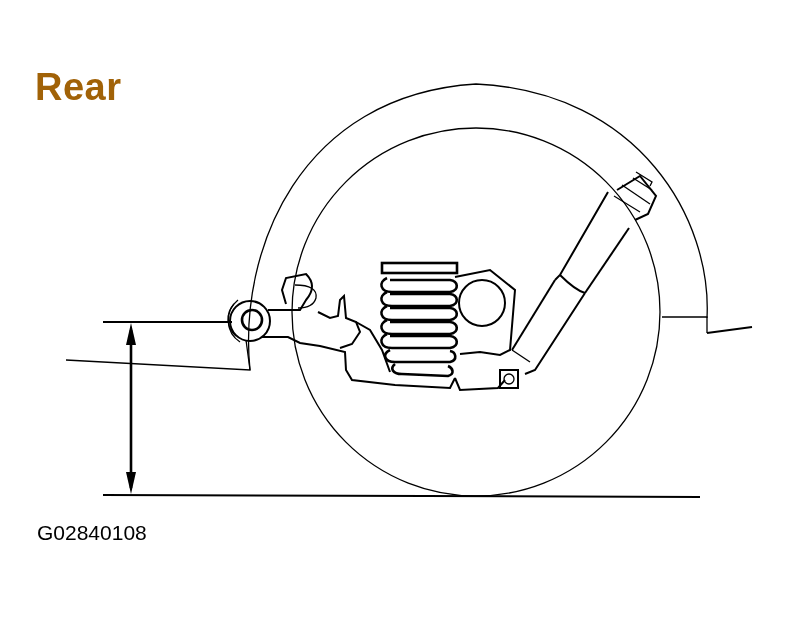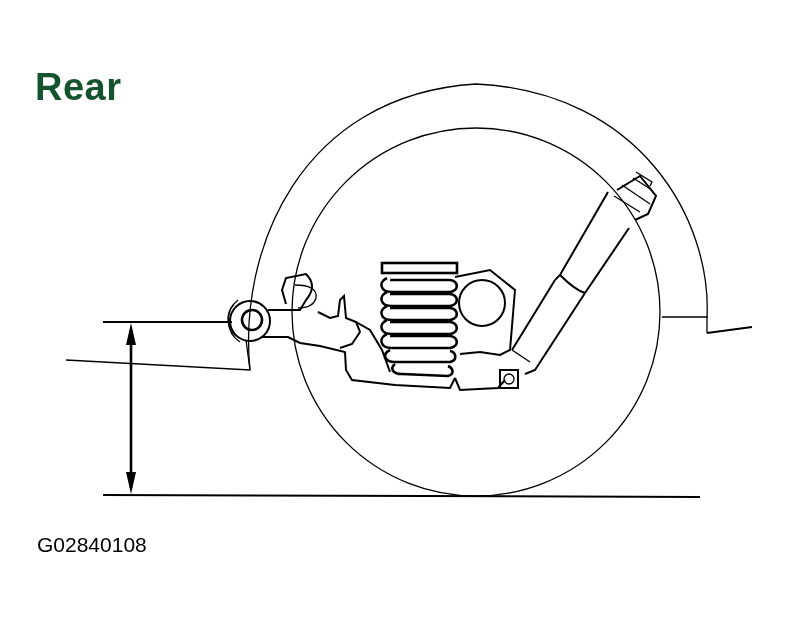--- a/index.html
+++ b/index.html
@@ -1,25 +1,25 @@
 <!DOCTYPE html>
 <html><head>
   <meta charset="utf-8">
   <style>
     html, body { margin: 0; padding: 0; background: #ffffff; }
     body { width: 791px; height: 618px; position: relative; overflow: hidden; }
     .title {
       position: absolute; left: 35px; top: 66px;
       font-family: "Liberation Sans", sans-serif; font-weight: bold;
-      font-size: 38px; color: #14532d; letter-spacing: 0.5px;
+      font-size: 38px; color: #a16207; letter-spacing: 0.5px;
     }
     .figure-id {
       position: absolute; left: 37px; top: 521px;
       font-family: "Liberation Sans", sans-serif;
-      font-size: 21px; color: #000; margin-top: 12px;
+      font-size: 21px; color: #000;
     }
     svg.diagram { position: absolute; left: 0; top: 0; }
     .thin { stroke: #000; stroke-width: 1.3; fill: none; }
     .med { stroke: #000; stroke-width: 2; fill: none; }
     .thick { stroke: #000; stroke-width: 2.6; fill: none; }
   </style>
 </head>
 <body>
 
 <div class="title">Rear</div>

